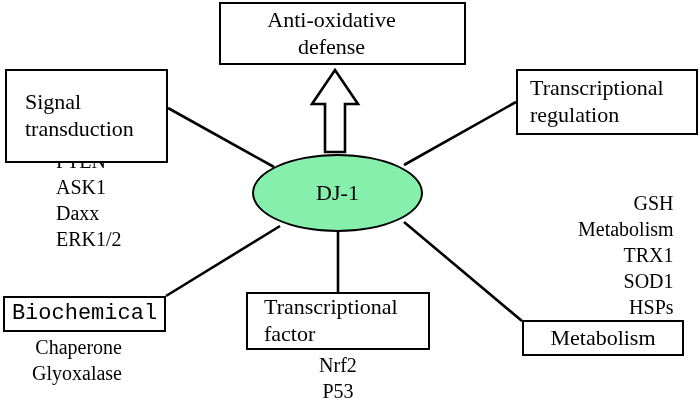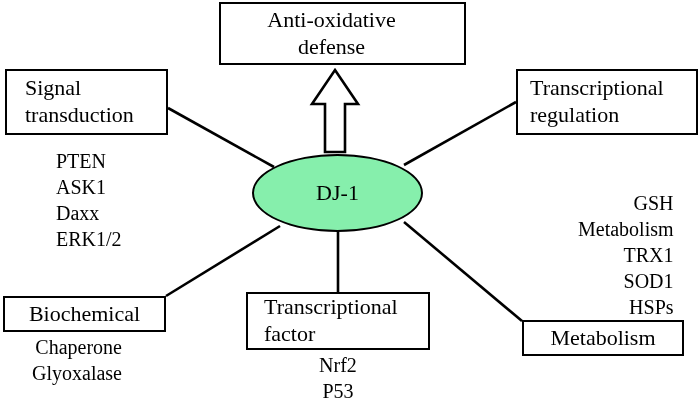--- a/index.html
+++ b/index.html
@@ -42,29 +42,29 @@
   }
   .box-antiox {
     left: 219px; top: 2px; width: 247px; height: 63px;
   }
   .box-antiox .node-text {
     text-align: center;
     padding-left: 20px;
     padding-right: 42px;
   }
   .box-signal {
-    left: 5px; top: 69px; width: 163px; height: 66px;
+    left: 5px; top: 69px; width: 163px; height: 94px;
   }
   .box-signal .node-text { padding-left: 18px; text-align: left; }
   .box-transreg {
     left: 516px; top: 69px; width: 182px; height: 66px;
   }
   .box-transreg .node-text { padding-left: 12px; text-align: left; }
   .box-biochem {
-    left: 3px; top: 296px; width: 163px; height: 36px;
+    left: 3px; top: 296px; width: 163px; height: 36px; font-family: Liberation Mono, monospace;
   }
   .box-biochem .node-text { text-align: center; }
   .box-transfac {
     left: 246px; top: 292px; width: 184px; height: 58px;
   }
   .box-transfac .node-text { padding-left: 16px; text-align: left; }
   .box-interaction {
     left: 522px; top: 320px; width: 162px; height: 36px;
   }
   .box-interaction .node-text { text-align: center; }

